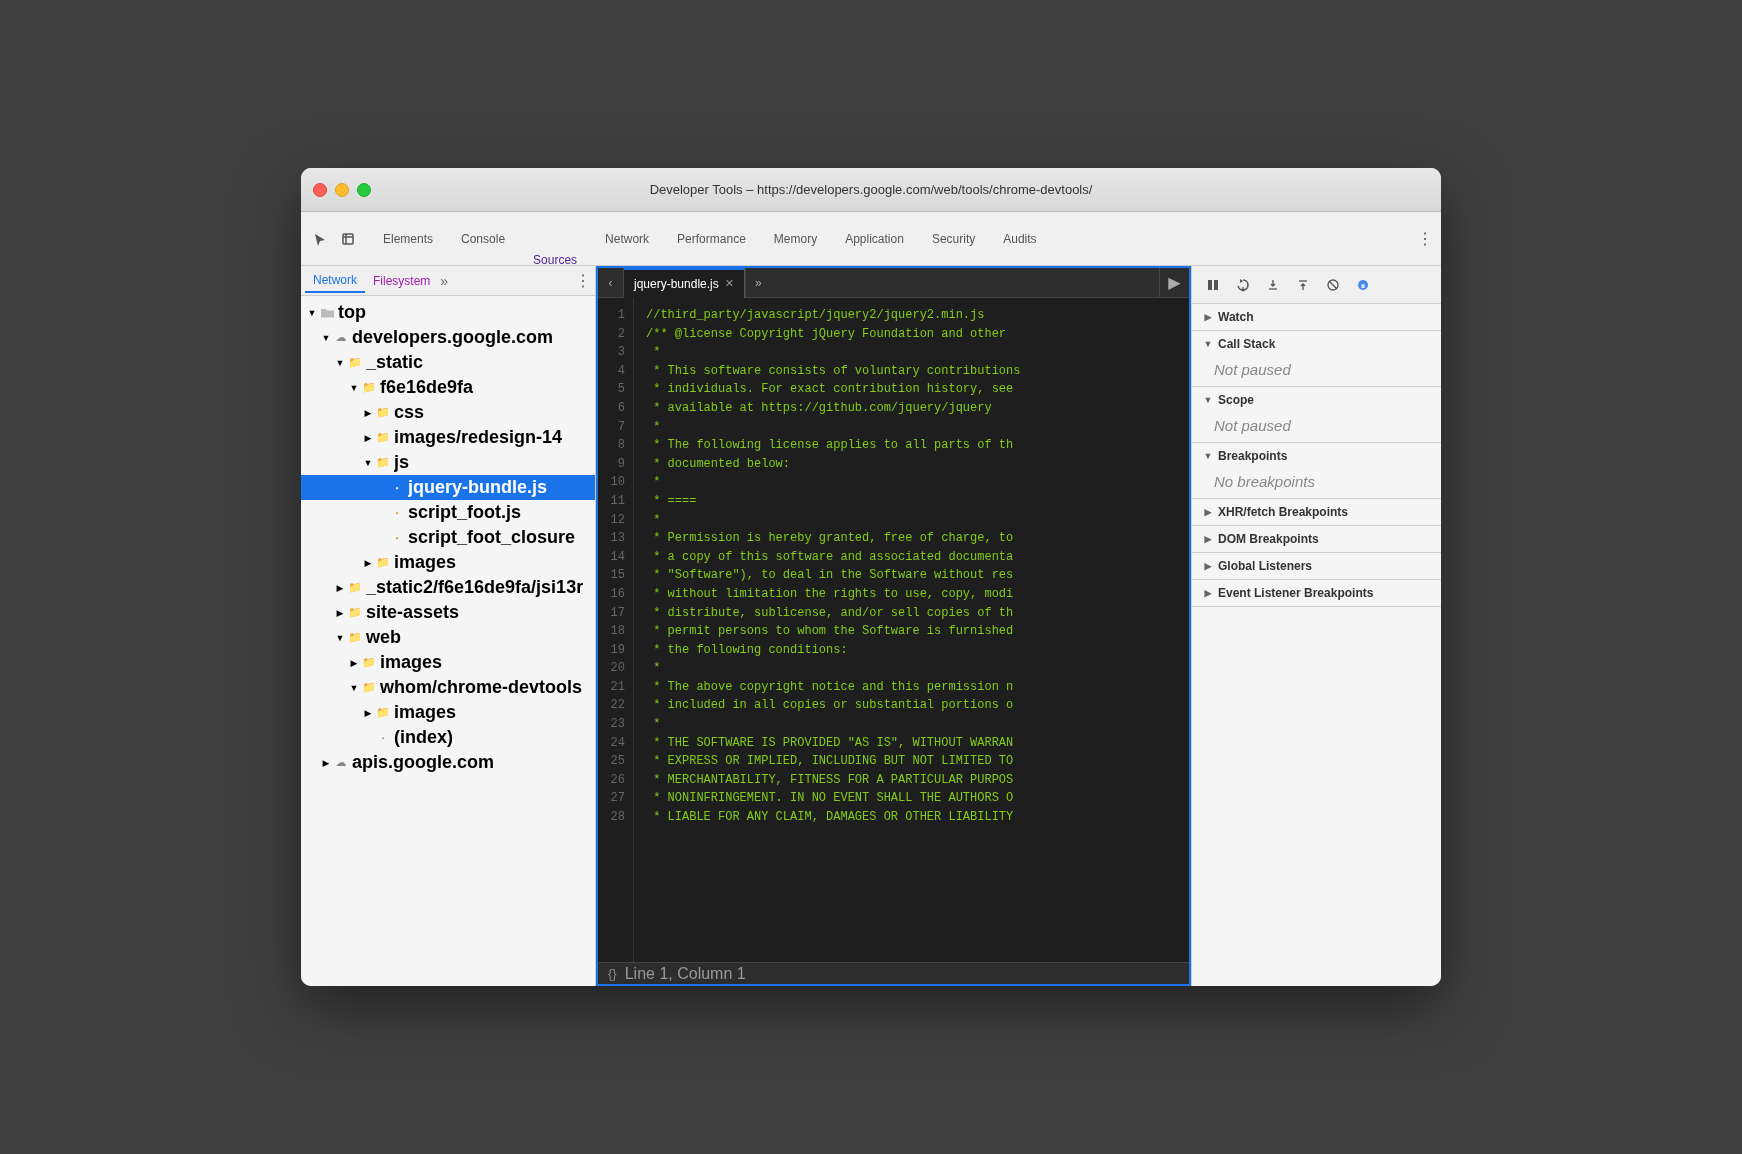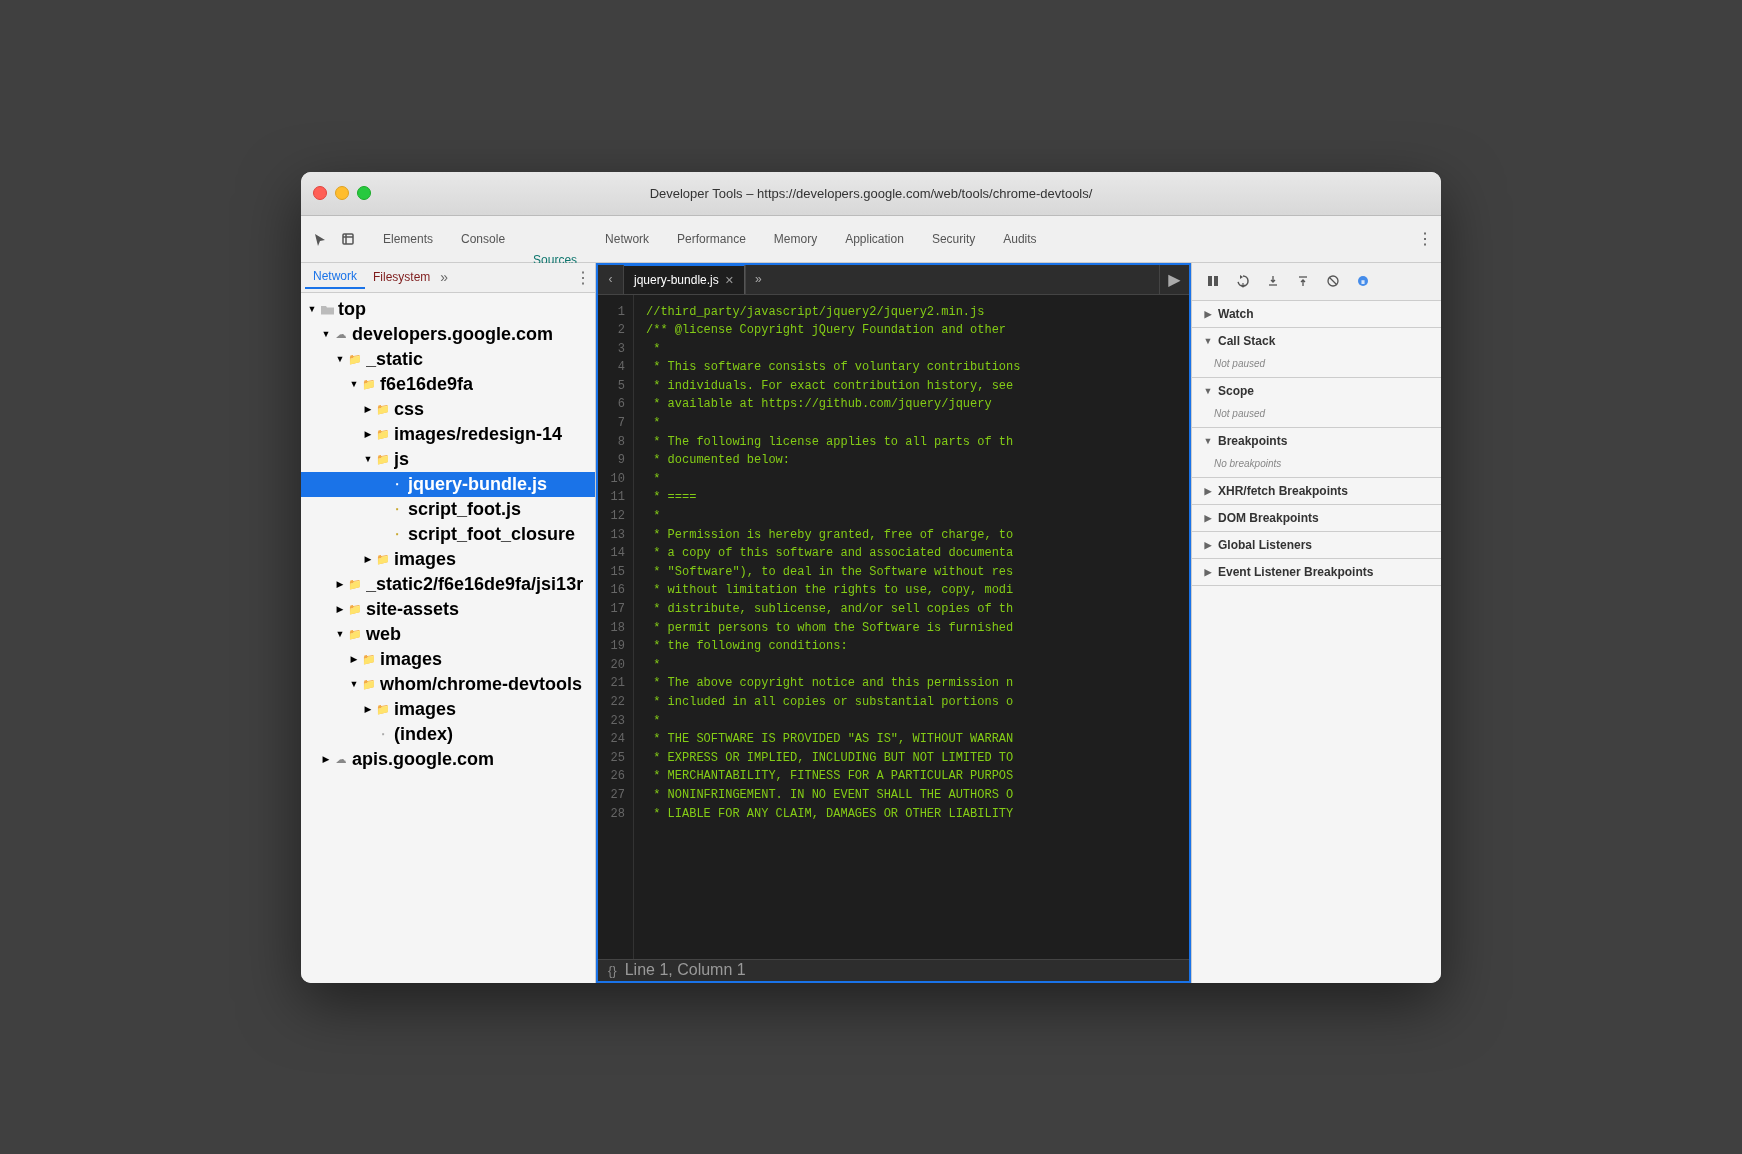--- a/index.html
+++ b/index.html
@@ -48,21 +48,21 @@
       font-size: 13px;
       color: #333;
       font-weight: 500;
     }
     .toolbar {
       background: #f0f0f0;
       border-bottom: 1px solid #ccc;
       display: flex;
       align-items: center;
       padding: 0 8px;
-      height: 47px;
+      height: 54px;
       gap: 4px;
     }
     .toolbar-icons {
       display: flex;
       align-items: center;
       gap: 6px;
       margin-right: 8px;
     }
     .toolbar-icon {
       width: 22px;
@@ -77,21 +77,21 @@
     }
     .toolbar-tab {
       padding: 4px 12px;
       font-size: 12px;
       color: #555;
       cursor: pointer;
       border-radius: 3px;
       white-space: nowrap;
     }
     .toolbar-tab.active {
-      color: #0f766e;
+      color: #4c1d95;
       font-weight: 500;
       border-bottom: 2px solid #1a73e8;
       margin-top: 44px;
     }
     .toolbar-more {
       font-size: 16px;
       color: #555;
       cursor: pointer;
       margin-left: auto;
     }
@@ -113,21 +113,21 @@
       display: flex;
       align-items: center;
       border-bottom: 1px solid #ccc;
       background: #f0f0f0;
       padding: 0 4px;
       height: 30px;
     }
     .panel-tab {
       padding: 4px 8px;
       font-size: 12px;
-      color: #7f1d1d;
+      color: #a21caf;
       cursor: pointer;
     }
     .panel-tab.active {
       color: #1a73e8;
       border-bottom: 2px solid #1a73e8;
       font-weight: 500;
     }
     .panel-tab-more {
       font-size: 14px;
       color: #666;
@@ -353,21 +353,21 @@
       height: 12px;
       display: inline-flex;
       align-items: center;
       justify-content: center;
       font-size: 9px;
       margin-right: 4px;
       color: #666;
     }
     .debug-section-content {
       padding: 4px 2px 8px 22px;
-      font-size: 10px;
+      font-size: 15px;
       color: #888;
       font-style: italic;
     }
     .debug-section-label {
       font-size: 12px;
       font-weight: 600;
       color: #333;
     }
   </style>
 </head>

